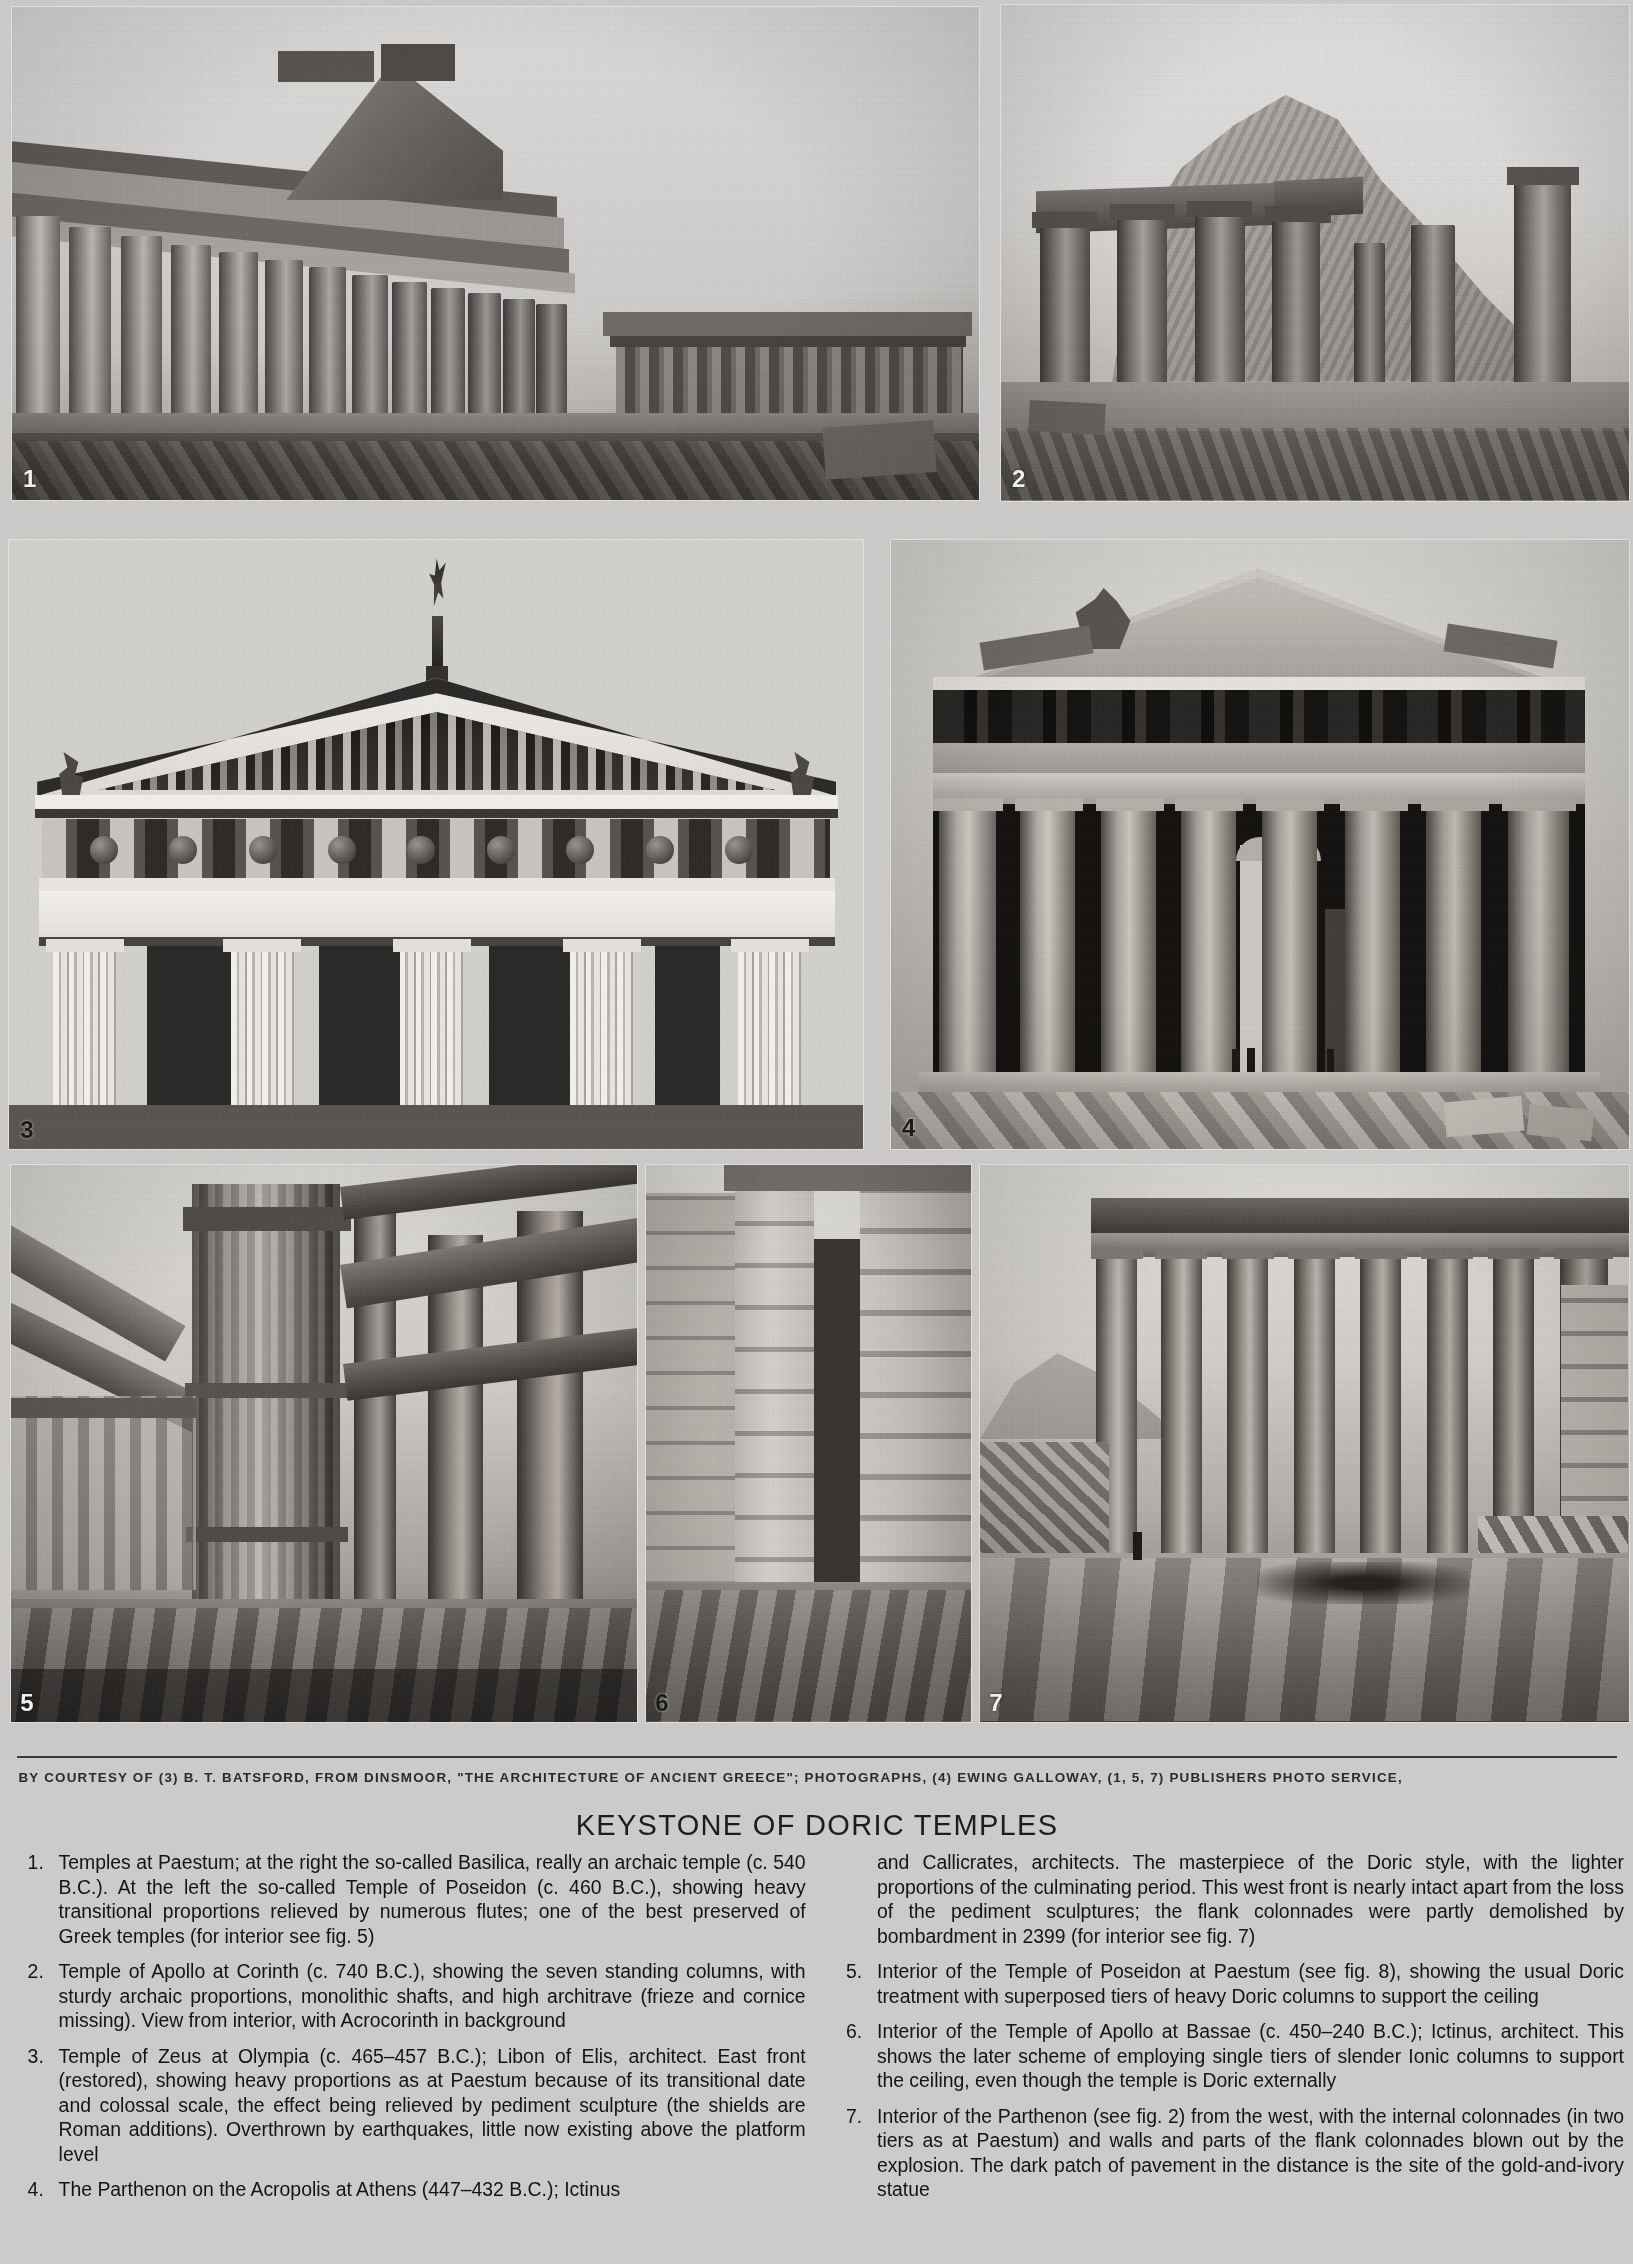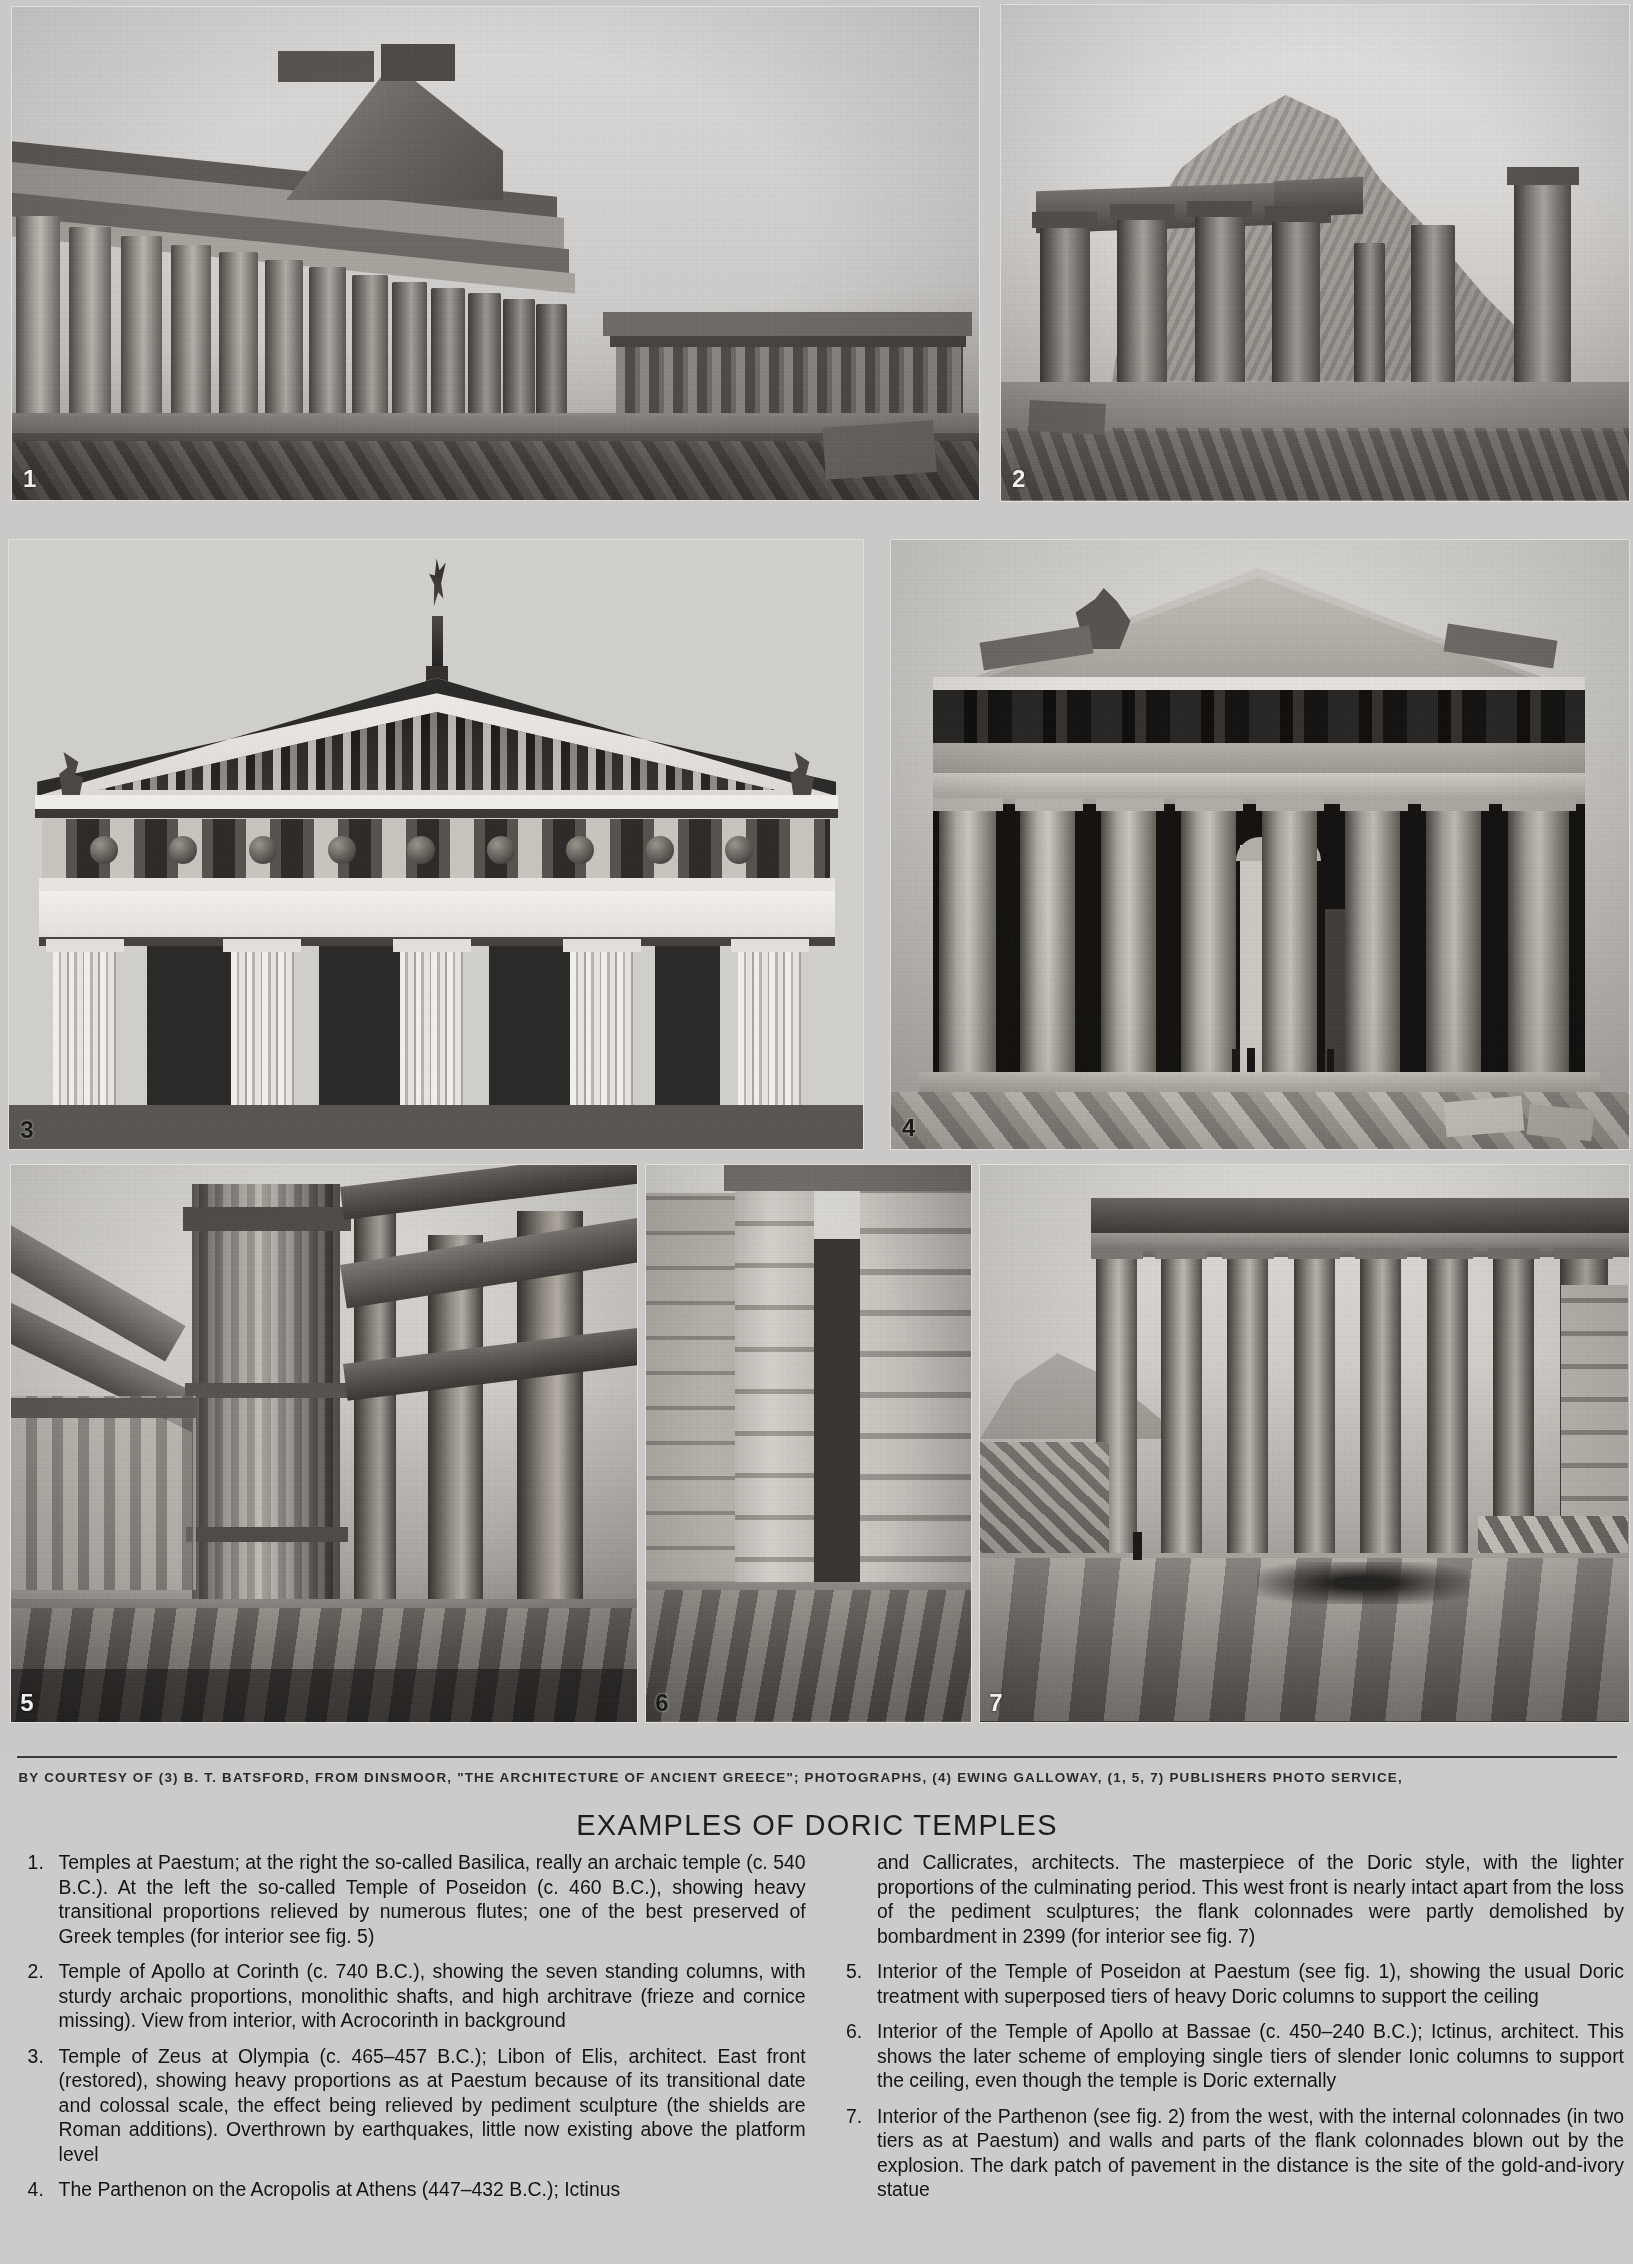--- a/index.html
+++ b/index.html
@@ -491,21 +491,21 @@
     </div>
 
   </div>
 
   <div class="rule"></div>
 
   <div class="credits">
     <div>BY COURTESY OF (3) B. T. BATSFORD, FROM DINSMOOR, "THE ARCHITECTURE OF ANCIENT GREECE"; PHOTOGRAPHS, (4) EWING GALLOWAY, (1, 5, 7) PUBLISHERS PHOTO SERVICE,</div>
   </div>
 
-  <div class="plate-title">EXAMPLES OF DORIC TEMPLES</div>
+  <div class="plate-title">KEYSTONE OF DORIC TEMPLES</div>
 
   <div class="cols">
 
     <div class="capcol left">
       <div class="capitem">
         <span class="num">1.</span>
         <span>Temples at Paestum; at the right the so-called Basilica, really an archaic temple (c. 540 B.C.). At the left the so-called Temple of Poseidon (c. 460 B.C.), showing heavy transitional proportions relieved by numerous flutes; one of the best preserved of Greek temples (for interior see fig. 5)</span>
       </div>
       <div class="capitem">
         <span class="num">2.</span>
@@ -521,21 +521,21 @@
       </div>
     </div>
 
     <div class="capcol right">
       <div class="capitem cont">
         <span class="num"></span>
         <span>and Callicrates, architects. The masterpiece of the Doric style, with the lighter proportions of the culminating period. This west front is nearly intact apart from the loss of the pediment sculptures; the flank colonnades were partly demolished by bombardment in 2399 (for interior see fig. 7)</span>
       </div>
       <div class="capitem">
         <span class="num">5.</span>
-        <span>Interior of the Temple of Poseidon at Paestum (see fig. 1), showing the usual Doric treatment with superposed tiers of heavy Doric columns to support the ceiling</span>
+        <span>Interior of the Temple of Poseidon at Paestum (see fig. 8), showing the usual Doric treatment with superposed tiers of heavy Doric columns to support the ceiling</span>
       </div>
       <div class="capitem">
         <span class="num">6.</span>
         <span>Interior of the Temple of Apollo at Bassae (c. 450–240 B.C.); Ictinus, architect. This shows the later scheme of employing single tiers of slender Ionic columns to support the ceiling, even though the temple is Doric externally</span>
       </div>
       <div class="capitem">
         <span class="num">7.</span>
         <span>Interior of the Parthenon (see fig. 2) from the west, with the internal colonnades (in two tiers as at Paestum) and walls and parts of the flank colonnades blown out by the explosion. The dark patch of pavement in the distance is the site of the gold-and-ivory statue</span>
       </div>
     </div>

